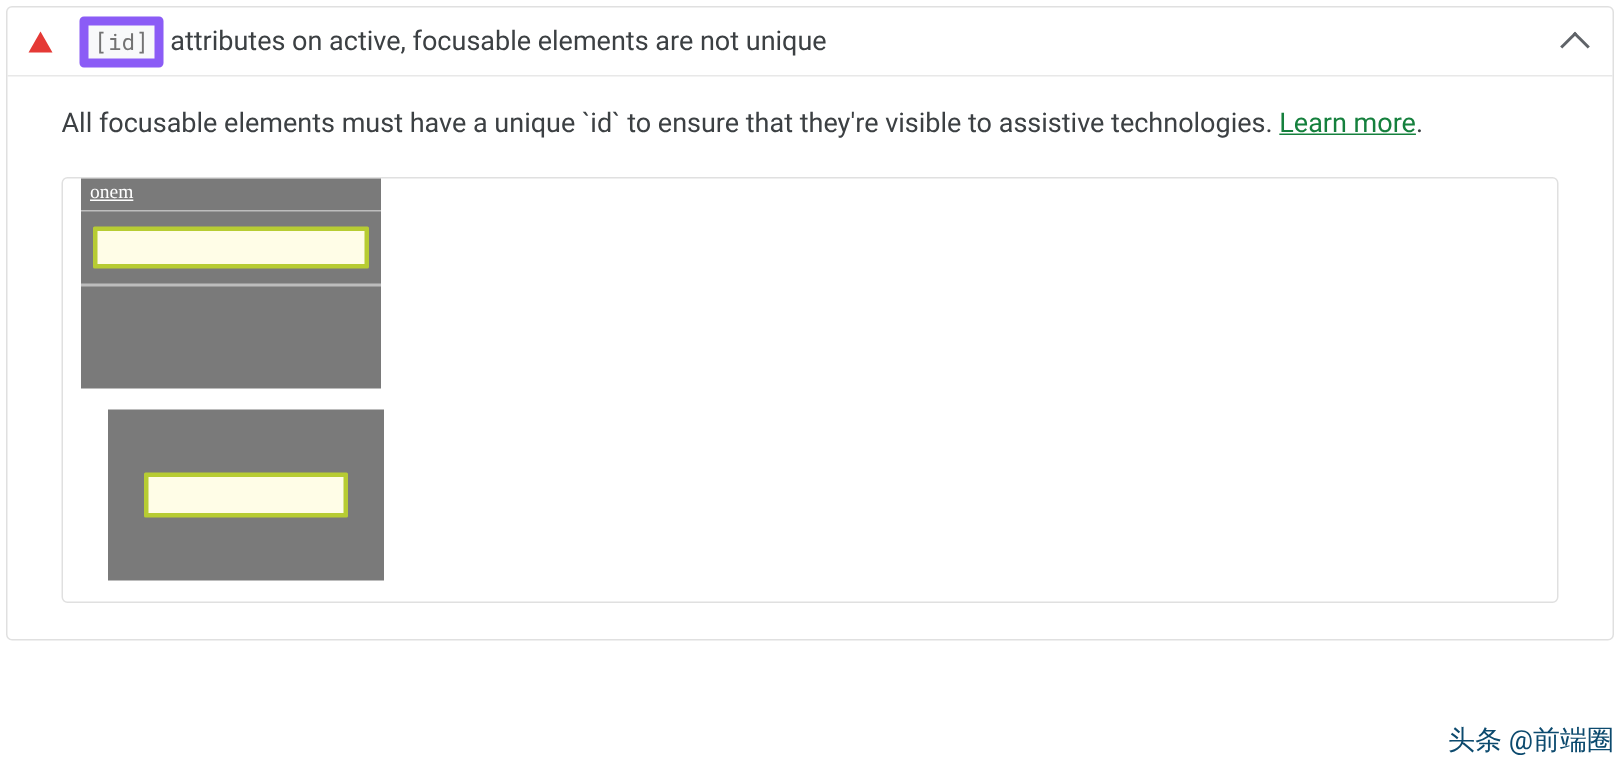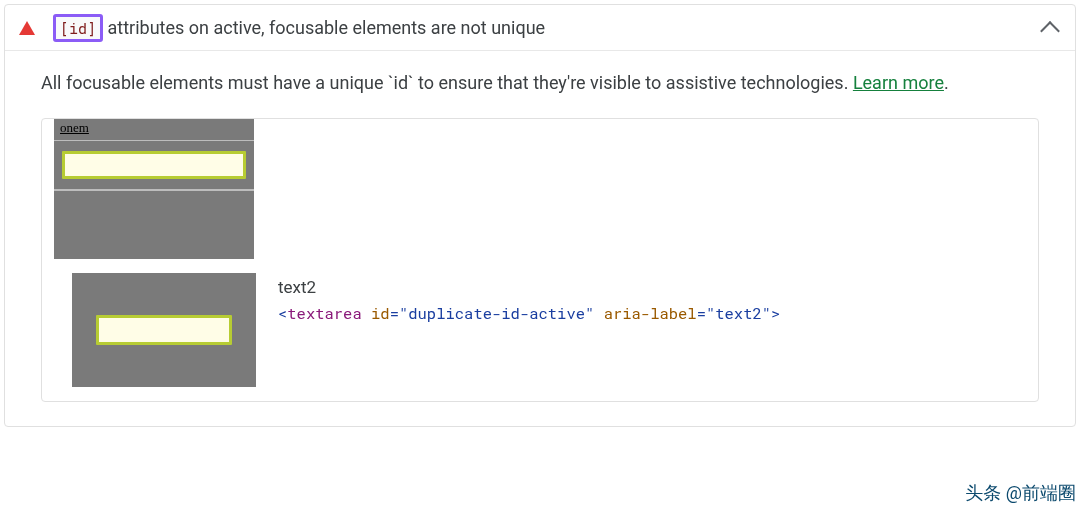--- a/index.html
+++ b/index.html
@@ -35,23 +35,23 @@
     flex: 0 0 auto;
   }
   .audit-header .title {
     flex: 1 1 auto;
     font-size: 18px;
     color: #3c4043;
     line-height: 1.4;
   }
   .audit-header .title code.id-badge {
     font-family: "Roboto Mono", Menlo, Consolas, monospace;
-    color: #7f1d1d;
+    color: #737373;
     background: #f8f9fa;
-    border: 3px solid #8b5cf6;
+    border: 6px solid #8b5cf6;
     border-radius: 3px;
     padding: 1px 4px;
     font-size: 15px;
   }
   .chevron {
     width: 14px; height: 14px;
     border-left: 2px solid #5f6368;
     border-bottom: 2px solid #5f6368;
     transform: rotate(135deg);
     margin-top: 6px;
@@ -104,21 +104,21 @@
     flex: 0 0 auto;
   }
   .thumb .divider {
     height: 1px;
     background: #bdbdbd;
     width: 100%;
   }
   .thumb .label-strip {
     font-family: "Times New Roman", serif;
     font-size: 13px;
-    color: #000000;
+    color: #ffffff;
     padding: 6px 6px 6px 6px;
     line-height: 1;
     text-decoration: underline;
   }
   .thumb .hl-area {
     padding: 10px 8px 10px 8px;
   }
   .thumb .hl-box {
     border: 3px solid #b7cc33;
     background: #fffde7;
@@ -196,24 +196,20 @@
             <div class="divider"></div>
           </div>
         </div>
 
         <div class="failing-row indent">
           <div class="thumb t2">
             <div class="hl-area">
                 <div class="hl-box"></div>
               </div>
           </div>
-          <div class="meta">
-            <div class="el-label">text2</div>
-            <div class="snippet"><span class="punct">&lt;</span><span class="tag">textarea</span> <span class="attr">id</span><span class="punct">=</span><span class="val">"duplicate-id-active"</span> <span class="attr">aria-label</span><span class="punct">=</span><span class="val">"text2"</span><span class="punct">&gt;</span></div>
-          </div>
         </div>
 
       </div>
     </div>
 
   </div>
 </div>
 
 <div class="watermark">头条 @前端圈</div>
 

